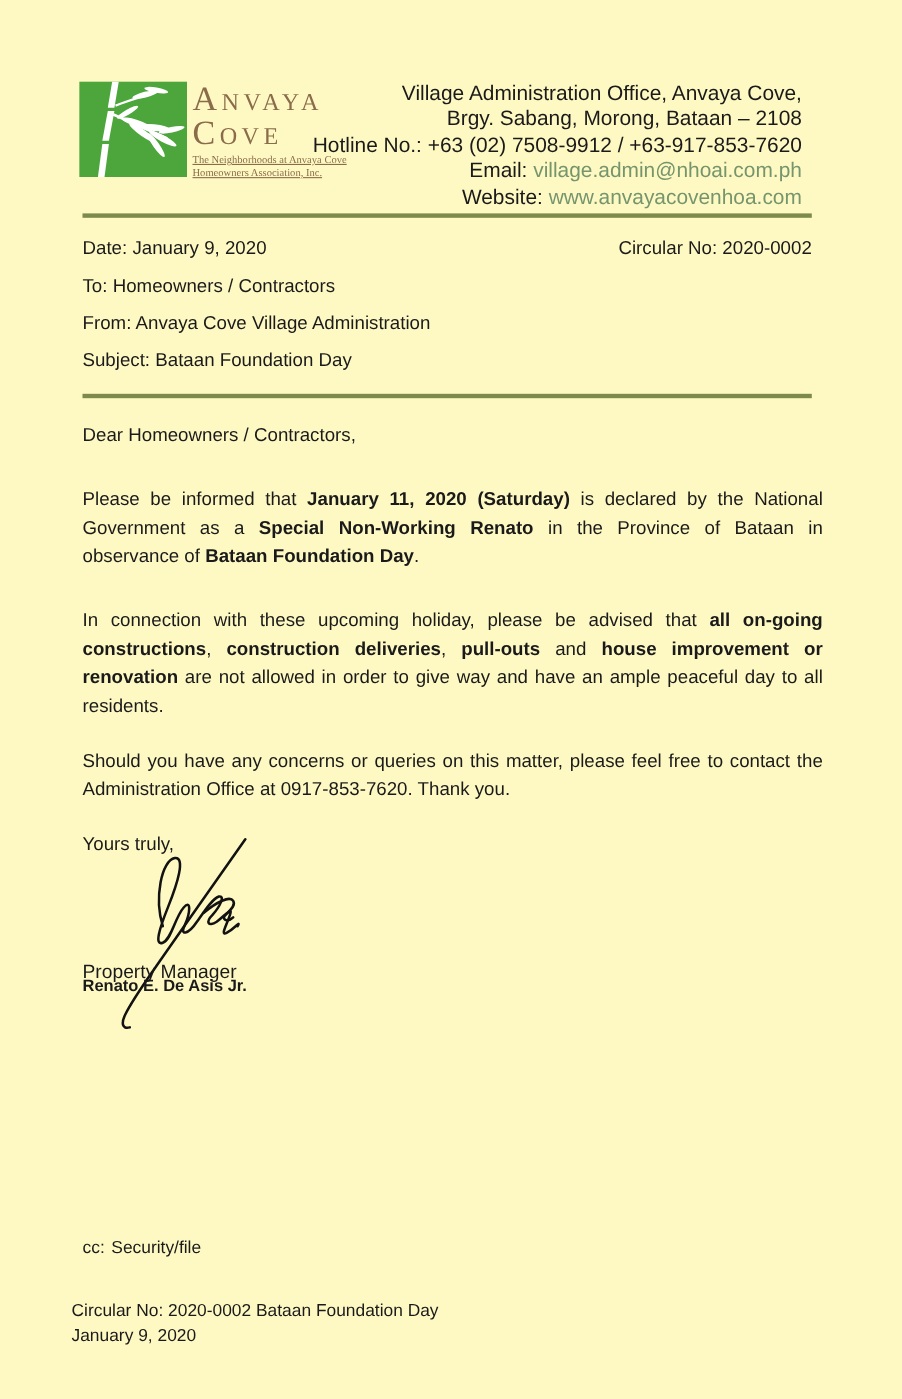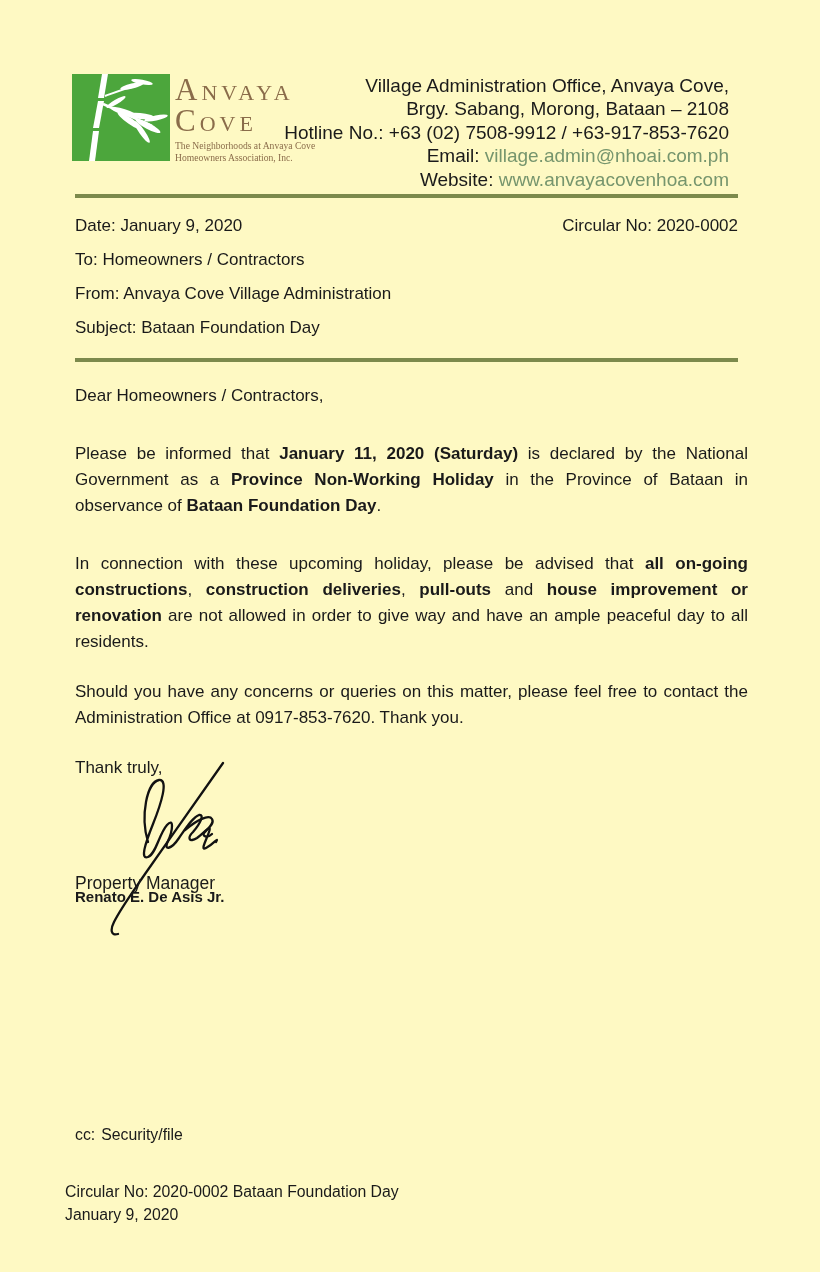--- a/index.html
+++ b/index.html
@@ -33,20 +33,21 @@
     line-height:31px;
     white-space:nowrap;
   }
   .brand-tagline{
     font-family:"Liberation Serif", serif;
     color:var(--brand-brown);
     font-size:9.6px;
     line-height:11.5px;
     margin-top:4px;
     white-space:nowrap;
+    text-decoration:underline;
   }
   .contact-block{
     position:absolute;top:74px;right:91px;
     text-align:right;
     font-size:19px;
     line-height:23.4px;
     color:var(--ink);
     white-space:nowrap;
   }
   .contact-block .link{color:var(--link-green);}
@@ -136,24 +137,24 @@
       <div><span class="lbl">From:</span> <span>Anvaya Cove Village Administration</span></div>
     </div>
     <div class="meta-row">
       <div><span class="lbl">Subject:</span> <span>Bataan Foundation Day</span></div>
     </div>
   </div>
 
   <div class="divider divider-2"></div>
 
   <p class="bodytext salutation">Dear Homeowners / Contractors,</p>
-  <p class="bodytext just p1"><span>Please be informed that </span><b>January 11, 2020 (Saturday)</b><span> is declared by the National Government as a </span><b>Province Non-Working Holiday</b><span> in the Province of Bataan in observance of </span><b>Bataan Foundation Day</b><span>.</span></p>
+  <p class="bodytext just p1"><span>Please be informed that </span><b>January 11, 2020 (Saturday)</b><span> is declared by the National Government as a </span><b>Special Non-Working Renato</b><span> in the Province of Bataan in observance of </span><b>Bataan Foundation Day</b><span>.</span></p>
   <p class="bodytext just p2"><span>In connection with these upcoming holiday, please be advised that </span><b>all on-going constructions</b><span>, </span><b>construction deliveries</b><span>, </span><b>pull-outs</b><span> and </span><b>house improvement or renovation</b><span> are not allowed in order to give way and have an ample peaceful day to all residents.</span></p>
   <p class="bodytext just p3">Should you have any concerns or queries on this matter, please feel free to contact the Administration Office at 0917-853-7620. Thank you.</p>
-  <p class="bodytext closing">Thank truly,</p>
+  <p class="bodytext closing">Yours truly,</p>
 
   <svg class="signature-svg" width="160" height="192" viewBox="0 0 160 192" xmlns="http://www.w3.org/2000/svg">
     <g fill="none" stroke="#121212" stroke-width="2.3" stroke-linecap="round">
       <path d="M138,13 C122,36 88,84 60,124 C47,143 36,158 29,172 C25,180 26,186 33,184"></path>
       <path d="M63,92 C55,66 62,32 74,30 C84,29 76,54 68,74 C60,94 55,110 63,107 C71,104 74,84 82,75 C89,67 88,80 83,91 C78,101 86,100 94,88 C101,78 108,67 114,65 C120,64 115,74 108,82 C102,88 104,93 112,88 C120,82 127,73 124,82 C121,91 115,101 121,98 C129,94 134,86 131,92"></path>
       <path d="M100,80 C112,70 124,64 127,69 C130,74 122,79 119,83 C117,87 123,88 127,84"></path>
     </g>
   </svg>
 
   <p class="bodytext signer-name">Renato E. De Asis Jr.</p>

